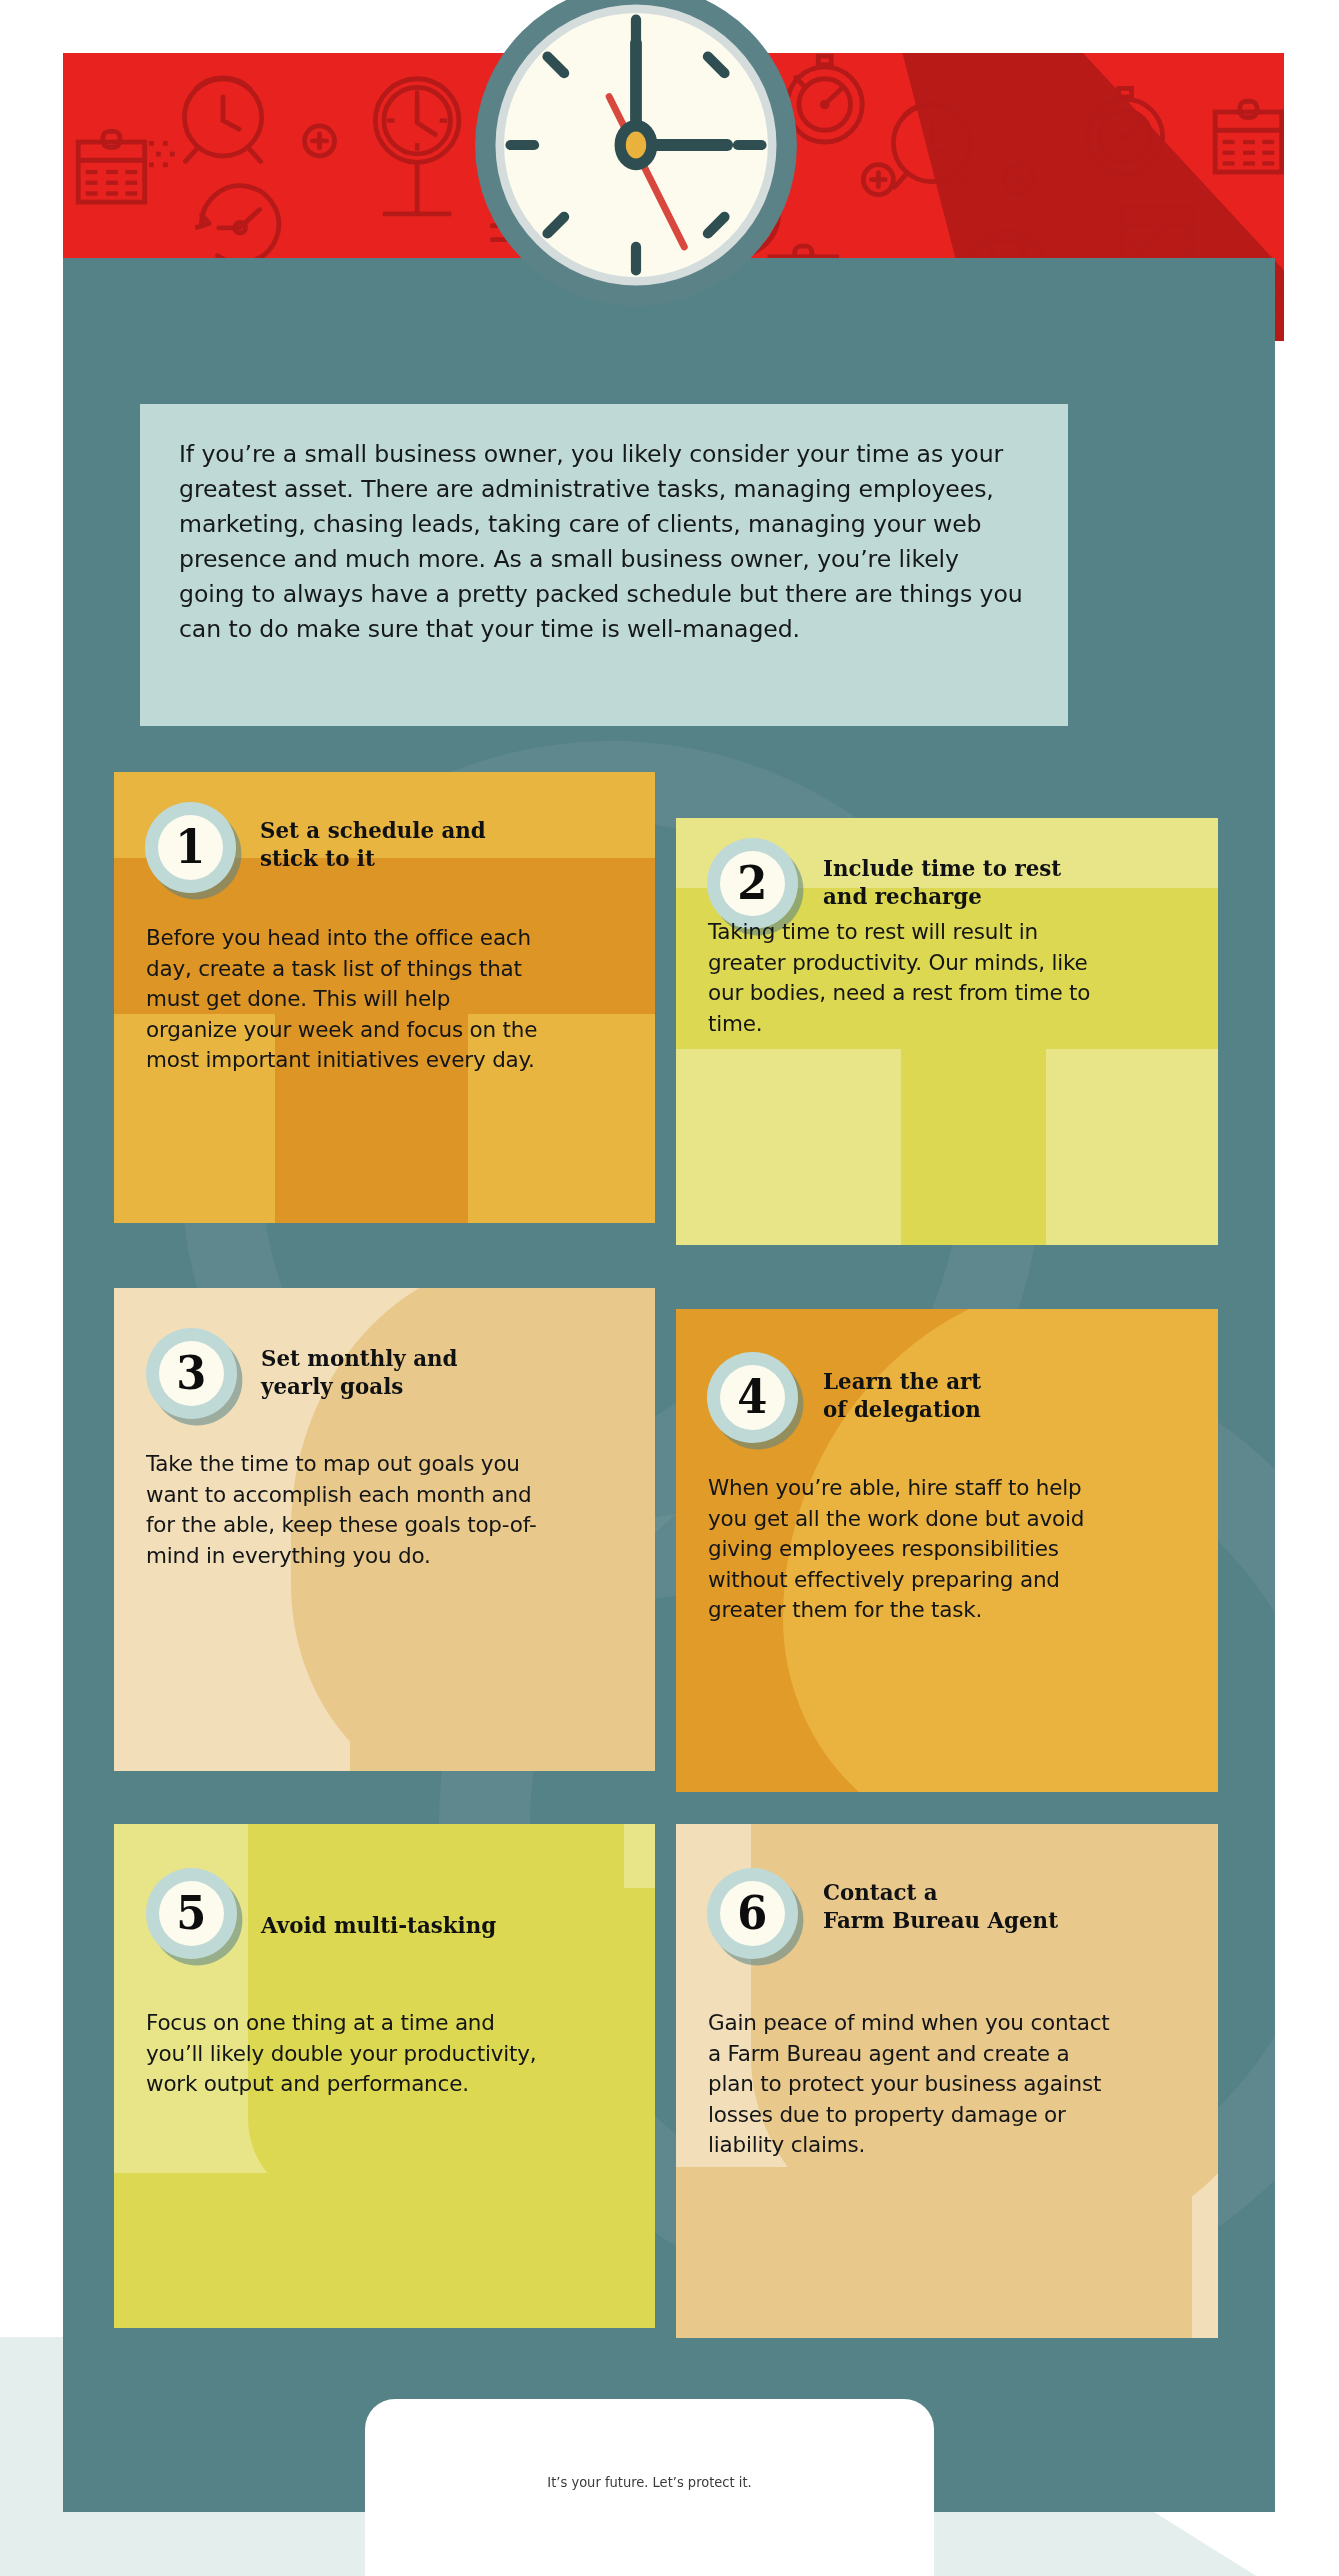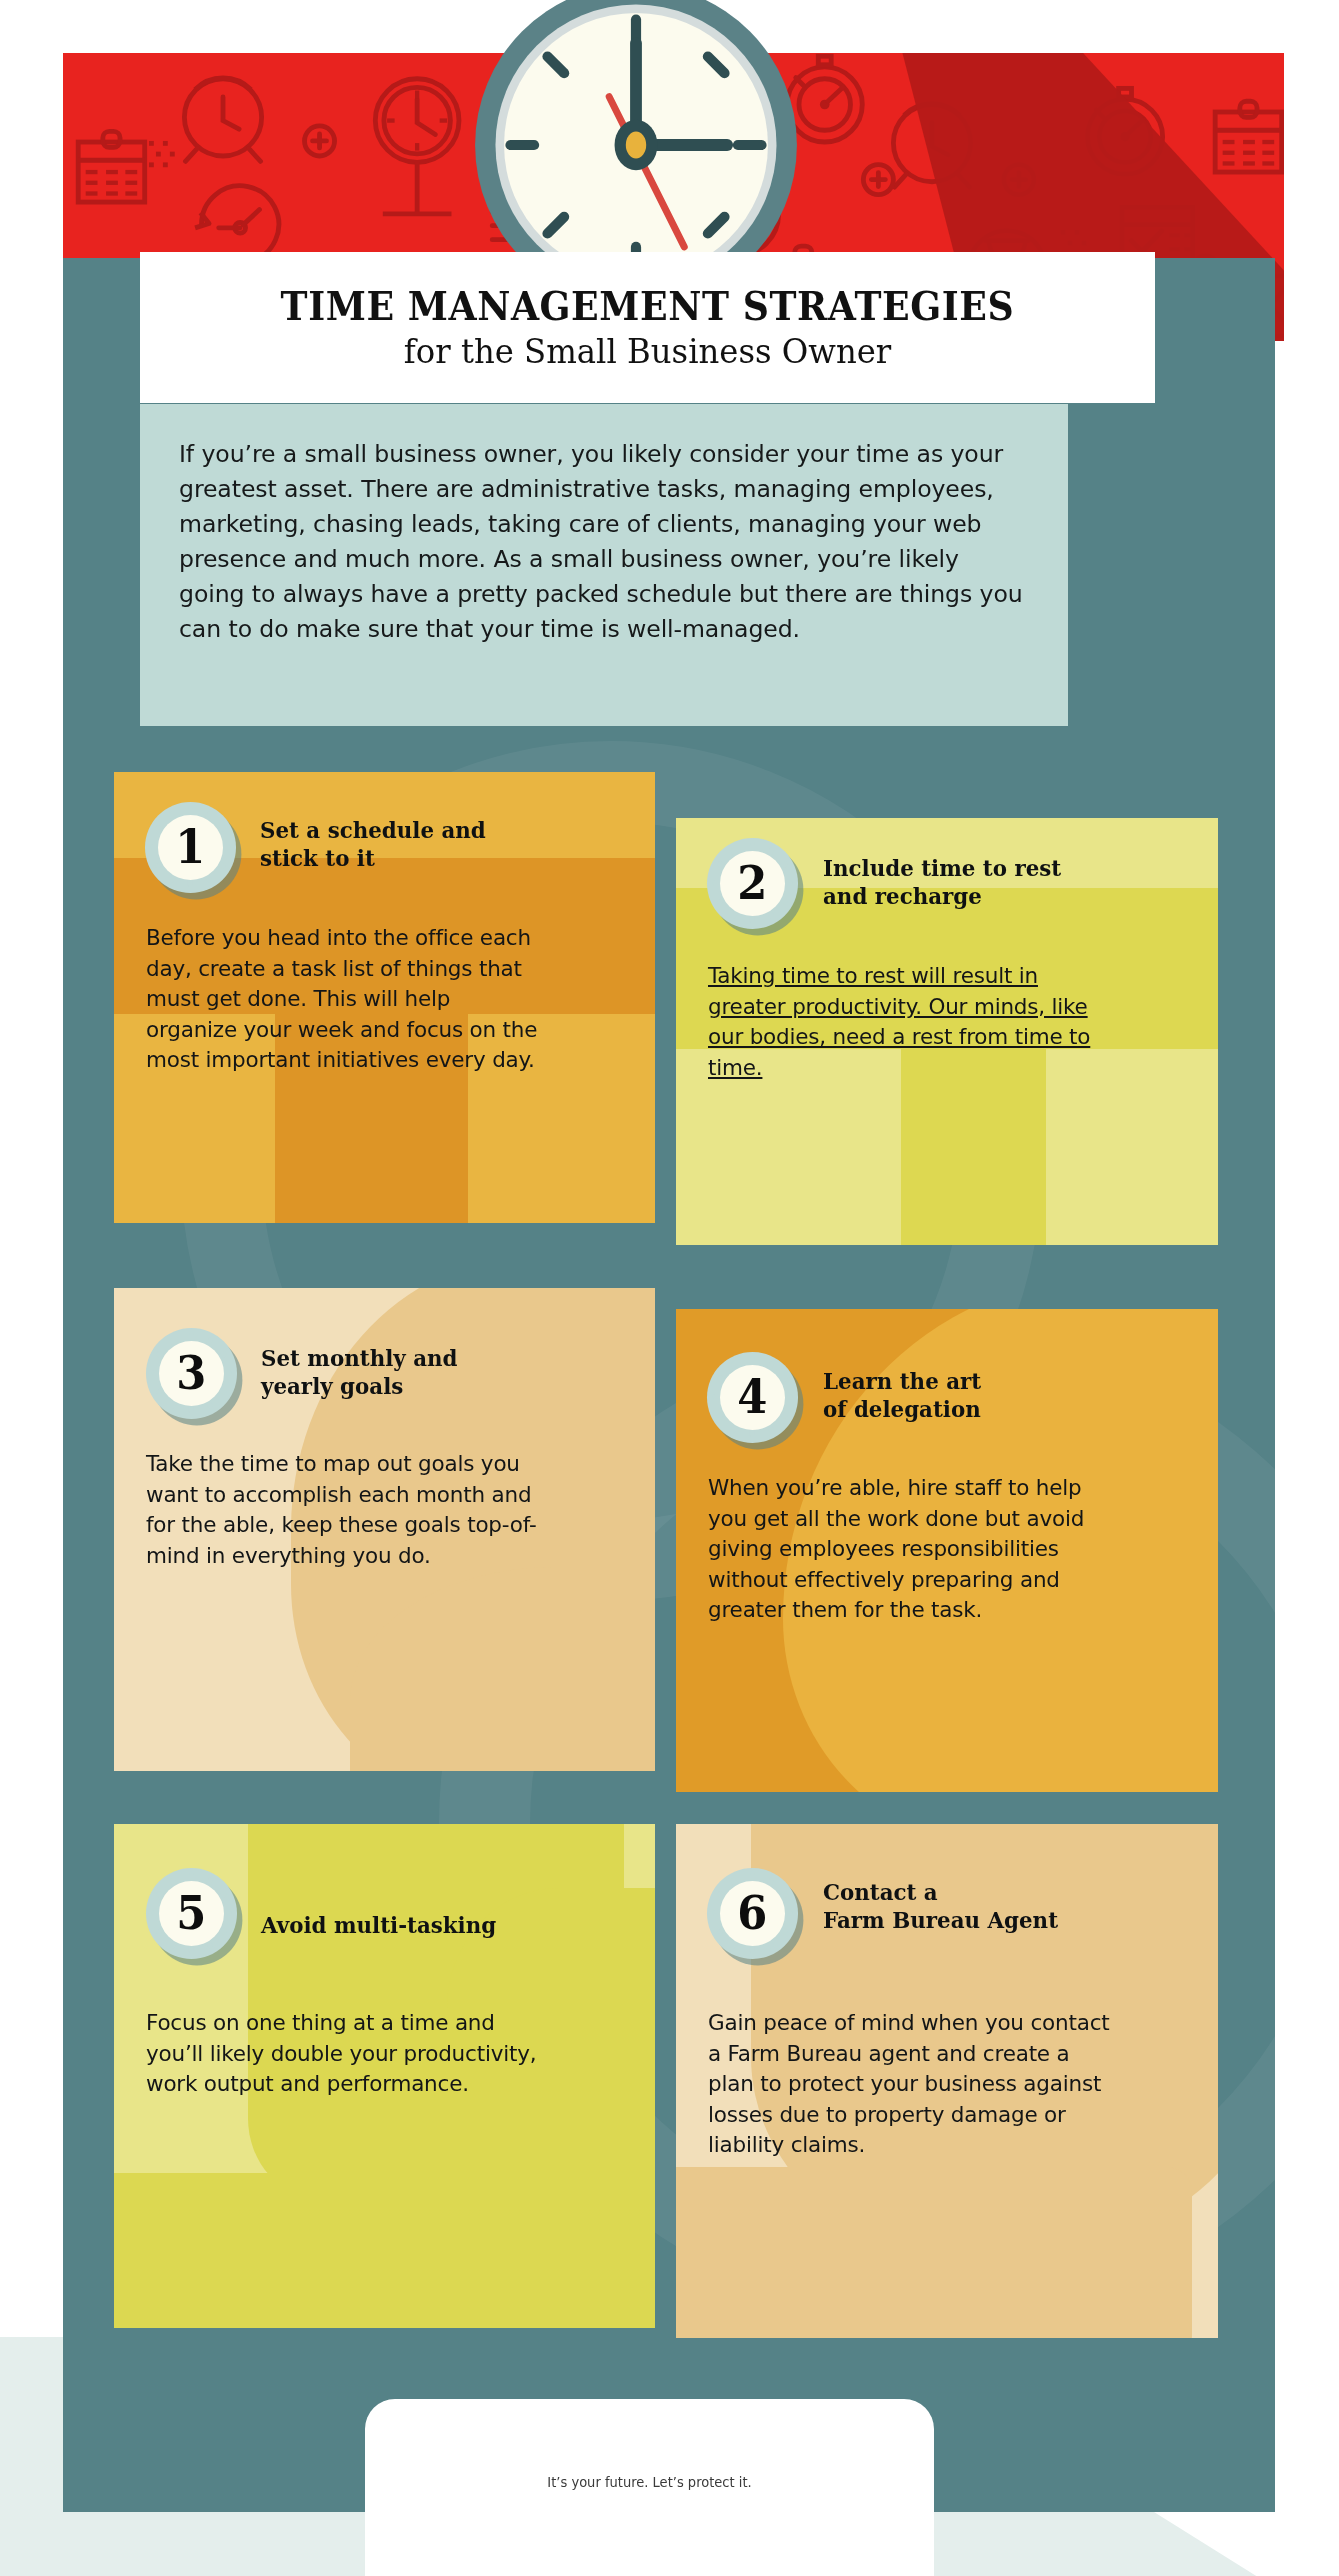--- a/index.html
+++ b/index.html
@@ -306,24 +306,20 @@
         <line x1="464" y1="495" x2="495" y2="464"></line>
       </g>
       <line x1="330" y1="330" x2="330" y2="140" stroke="#2f4e52" stroke-width="22" stroke-linecap="round"></line>
       <line x1="330" y1="330" x2="500" y2="330" stroke="#2f4e52" stroke-width="22" stroke-linecap="round"></line>
       <line x1="280" y1="240" x2="420" y2="520" stroke="#d9483f" stroke-width="13" stroke-linecap="round"></line>
       <ellipse cx="330" cy="330" rx="40" ry="47" fill="#2f4e52"></ellipse>
       <ellipse cx="330" cy="330" rx="19" ry="25" fill="#e8b23c"></ellipse>
     </svg>
   </div>
 
-  <div class="titlecard">
-    <div class="title-main">TIME MANAGEMENT STRATEGIES</div>
-    <div class="title-sub">for the Small Business Owner</div>
-  </div>
 
   <div class="introbox">
     <p>If you’re a small business owner, you likely consider your time as your greatest asset. There are administrative tasks, managing employees, marketing, chasing leads, taking care of clients, managing your web presence and much more. As a small business owner, you’re likely going to always have a pretty packed schedule but there are things you can to do make sure that your time is well-managed.</p>
   </div>
 
   <div id="cards-layer">
       <div class="card" style="left: 114px; top: 772px; width: 541px; height: 451px; background: rgb(233, 181, 65);">
         <div class="blob" style="left:-21.5px;top:86px;width:590px;height:156px;background:#dd9526;border-radius:0 21.5px 21.5px 0;"></div>
         <div class="blob" style="left:161px;top:161px;width:193px;height:333px;background:#dd9526;"></div>
       </div>
@@ -367,21 +363,21 @@
         <div class="tick" style="left:43px;top:5.4px;width:4.8px;height:8px;transform-origin:2.4px 40px;transform:rotate(300deg);"></div>
         <div class="tick" style="left:43px;top:5.4px;width:4.8px;height:8px;transform-origin:2.4px 40px;transform:rotate(330deg);"></div>
         <div class="face">
           <span class="num">2</span>
         </div>
       </div>
       <div class="cardtitle" style="left: 823px; top: 854px; width: 301px;">
         <div>Include time to rest</div>
         <div>and recharge</div>
       </div>
-      <div class="cardbody" style="left: 708px; top: 961px; width: 397px; text-decoration: underline;">Taking time to rest will result in greater productivity. Our minds, like our bodies, need a rest from time to time.</div>
+      <div class="cardbody" style="left: 708px; top: 917px; width: 397px;">Taking time to rest will result in greater productivity. Our minds, like our bodies, need a rest from time to time.</div>
       <div class="card" style="left: 114px; top: 1288px; width: 541px; height: 483px; background: rgb(242, 223, 186);">
         <div class="blob" style="left:177px;top:-32px;width:483px;height:547px;background:#e9c88c;border-radius:50% 0 0 40%;"></div>
         <div class="blob" style="left:236px;top:279px;width:408px;height:268px;background:#e9c88c;border-radius:50% 0 0 0;"></div>
       </div>
       <div class="badge" style="left: 146px; top: 1328px;">
         <div class="tick" style="left:43px;top:5.4px;width:4.8px;height:10.7px;transform-origin:2.4px 40px;transform:rotate(0deg);"></div>
         <div class="tick" style="left:43px;top:5.4px;width:4.8px;height:8px;transform-origin:2.4px 40px;transform:rotate(30deg);"></div>
         <div class="tick" style="left:43px;top:5.4px;width:4.8px;height:8px;transform-origin:2.4px 40px;transform:rotate(60deg);"></div>
         <div class="tick" style="left:43px;top:5.4px;width:4.8px;height:10.7px;transform-origin:2.4px 40px;transform:rotate(90deg);"></div>
         <div class="tick" style="left:43px;top:5.4px;width:4.8px;height:8px;transform-origin:2.4px 40px;transform:rotate(120deg);"></div>

